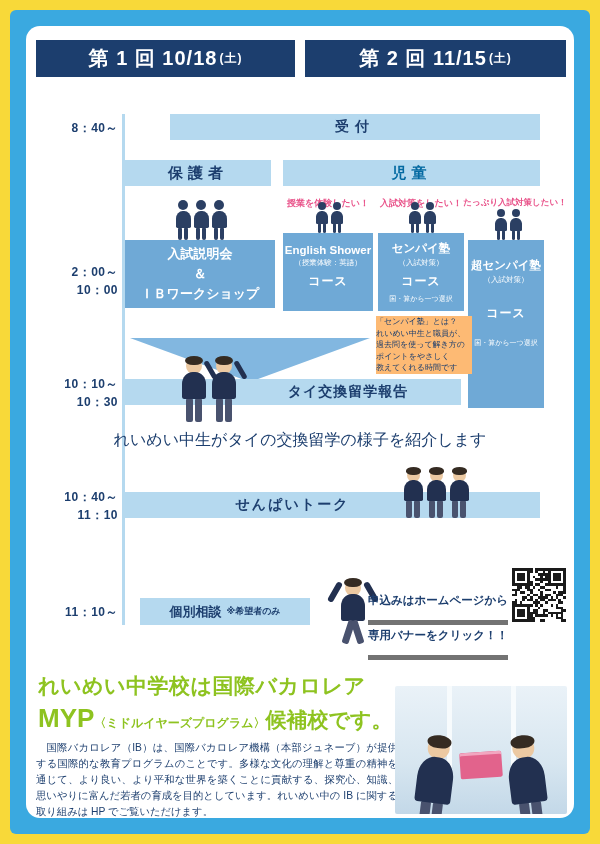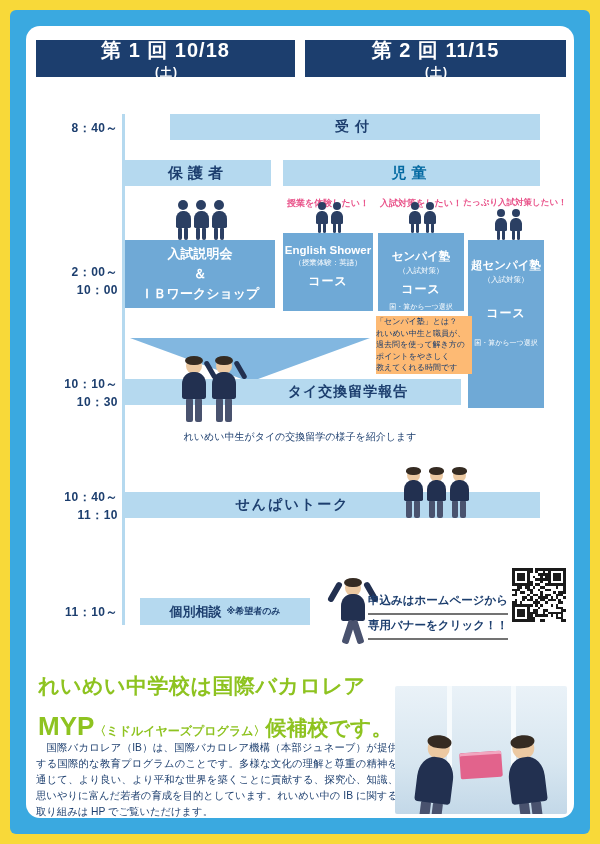--- a/index.html
+++ b/index.html
@@ -6,21 +6,21 @@
   html,body { width:600px; height:844px; }
   body { font-family:"Liberation Sans","DejaVu Sans",sans-serif; }
 
   .page  { position:relative; width:600px; height:844px; background:#f8d939; overflow:hidden; }
   .frame { position:absolute; inset:10px; background:#3aa9e0; border-radius:6px; }
   .panel { position:absolute; inset:16px; background:#ffffff; border-radius:14px; overflow:hidden; }
 
   
   .session-bar { position:absolute; top:14px; height:37px; background:#1c3e6e; color:#fff;
                  display:flex; align-items:center; justify-content:center;
-                 font-weight:bold; font-size:20px; letter-spacing:1px;flex-direction:column; }
+                 font-weight:bold; font-size:20px; letter-spacing:1px; }
   .session-1 { left:10px;  width:259px; }
   .session-2 { left:279px; width:261px; }
   .session-day { font-size:12px; margin-left:2px; font-weight:bold; }
   .same-note { position:absolute; top:58px; left:0; right:0; text-align:center;
                color:#1c3e6e; font-size:11px; font-weight:bold; }
 
   .vline { position:absolute; left:96px; top:88px; width:3px; height:511px; background:#b5d9ef; }
 
   .time { position:absolute; left:16px; width:76px; text-align:right;
           color:#1c3e6e; font-weight:bold; font-size:12px; letter-spacing:.5px; }
@@ -57,37 +57,37 @@
   .sil .l { display:flex; gap:2px; margin-top:-1px; }
   .sil .l i { background:#2b3f63; border-radius:2px; display:block; }
   .sil.a .h { width:10px; height:10px; } .sil.a .b { width:15px; height:17px; } .sil.a .l i { width:4px; height:13px; }
   .sil.c .h { width:8px;  height:8px;  } .sil.c .b { width:12px; height:13px; } .sil.c .l i { width:3px; height:10px; }
 
   
   .box { position:absolute; background:#6fa9d6; color:#fff; text-align:center; font-weight:bold; }
   .box-seminar { left:99px;  top:214px; width:150px; height:68px; display:flex; align-items:center;
                  justify-content:center; font-size:13px; line-height:1.55; }
   .box-english { left:257px; top:207px; width:90px; height:78px; padding-top:11px; }
-  .box-senpai  { left:352px; top:207px; width:86px; height:78px; padding-top:16px; }
+  .box-senpai  { left:352px; top:207px; width:86px; height:78px; padding-top:8px; }
   .box-super   { left:442px; top:214px; width:76px; height:168px; padding-top:18px; }
   .bx-title  { font-size:11.5px; }
   .bx-sub    { font-size:7.5px; font-weight:normal; margin-top:2px; }
   .bx-course { font-size:12px; margin-top:5px; letter-spacing:1px; }
   .bx-select { font-size:7px; margin-top:4px; font-weight:normal; }
   .box-super .bx-course { margin-top:20px; }
   .box-super .bx-select { margin-top:16px; }
 
   .senpai-note { position:absolute; left:350px; top:290px; width:96px; color:#1c3e6e;
                  font-size:8px; line-height:1.45; background:#fdba74; z-index:4; }
   .pre { white-space:pre-line; }
 
   .arrow { position:absolute; left:104px; top:312px; width:240px; height:44px; background:#82b7e0;
            clip-path:polygon(0 0,100% 0,50% 100%); }
 
-  .caption { position:absolute; color:#1c3e6e; font-size:10px; }
+  .caption { position:absolute; color:#1c3e6e; font-size:16px; }
   .cap-thai { top:404px; left:0; right:0; text-align:center; }
   .cap-talk { top:512px; left:150px; right:10px; text-align:right; font-size:10.5px; }
 
   
   .photo { position:absolute; display:flex; align-items:flex-end; justify-content:center; gap:6px; z-index:5; }
   .photo-thai { left:135px; top:326px; width:96px; height:70px; }
   .photo-talk { left:362px; top:442px; width:96px; height:50px; gap:4px; }
   .photo-jump { left:282px; top:538px; width:90px; height:80px; }
   .person { position:relative; display:flex; flex-direction:column; align-items:center; }
   .person .ph { border-radius:50%; background:#ecc9a2; position:relative; }
@@ -102,31 +102,31 @@
                      background:#223050; border-radius:3px; transform:rotate(-30deg); }
   .jump .pb::before, .jump .pb::after { content:""; position:absolute; top:-13px; width:6px; height:22px;
                      background:#223050; border-radius:3px; }
   .jump .pb::before { left:-9px;  transform:rotate(30deg); }
   .jump .pb::after  { right:-9px; transform:rotate(-30deg); }
   .jump .pl i:first-child { transform:rotate(18deg); }
   .jump .pl i:last-child  { transform:rotate(-18deg); }
 
   .apply { position:absolute; left:336px; top:564px; width:152px; text-align:center;
            color:#1c3e6e; font-weight:bold; font-size:11.5px; line-height:1.9; z-index:6; }
-  .apply .u { display:inline-block; border-bottom:2px solid #737373; padding-bottom:1px; }
+  .apply .u { display:inline-block; border-bottom:5px solid #737373; padding-bottom:8px; }
 
   .qr { position:absolute; left:484px; top:540px; width:58px; height:58px; background:#fff;
         padding:2px; display:grid; grid-template-columns:repeat(21,1fr); grid-template-rows:repeat(21,1fr); }
   .qr i { display:block; }
   .qr i.on { background:#1a1a1a; }
 
   
   .headline { position:absolute; left:12px; top:646px; color:#8ec320; font-weight:bold; }
   .hl1 { font-size:21px; letter-spacing:.5px; }
-  .hl2 { margin-top:11px; }
+  .hl2 { margin-top:3px; }
   .hl2 .myp  { font-size:26px; }
   .hl2 .prog { font-size:12px; }
   .hl2 .tail { font-size:21px; }
   .footer-body { position:absolute; left:10px; top:714px; width:362px; color:#1c3e6e;
                  font-size:10.3px; line-height:1.55; text-align:justify; }
 
   .photo-read { position:absolute; left:369px; top:660px; width:172px; height:128px;
                 background:linear-gradient(180deg,#eaf2f8 0%,#d7e6f0 60%,#c3d8e8 100%);
                 border-radius:2px; overflow:hidden; }
   .photo-read .win { position:absolute; top:0; bottom:40px; width:5px; background:#f7fbfd; display:block; }

